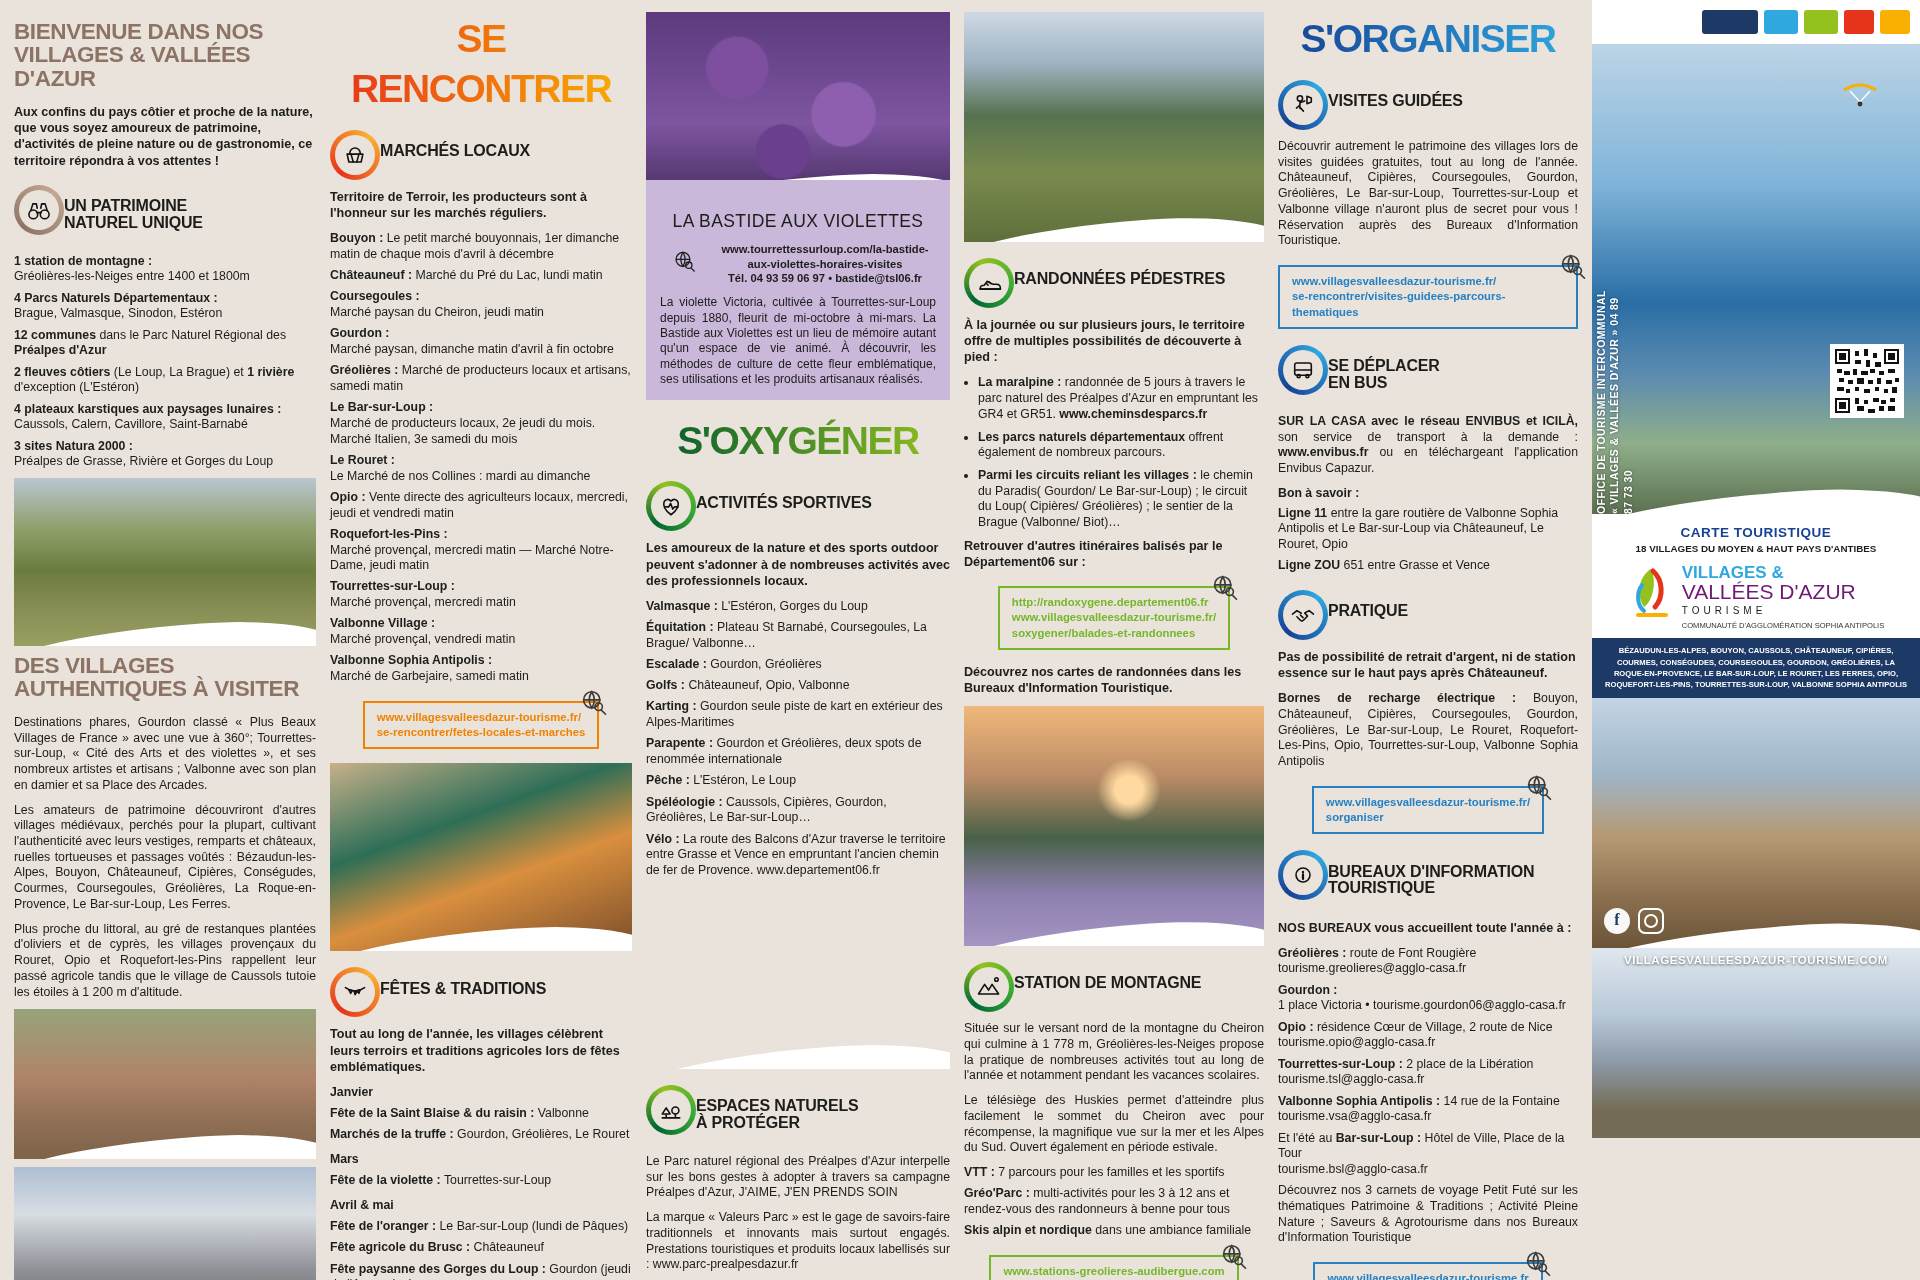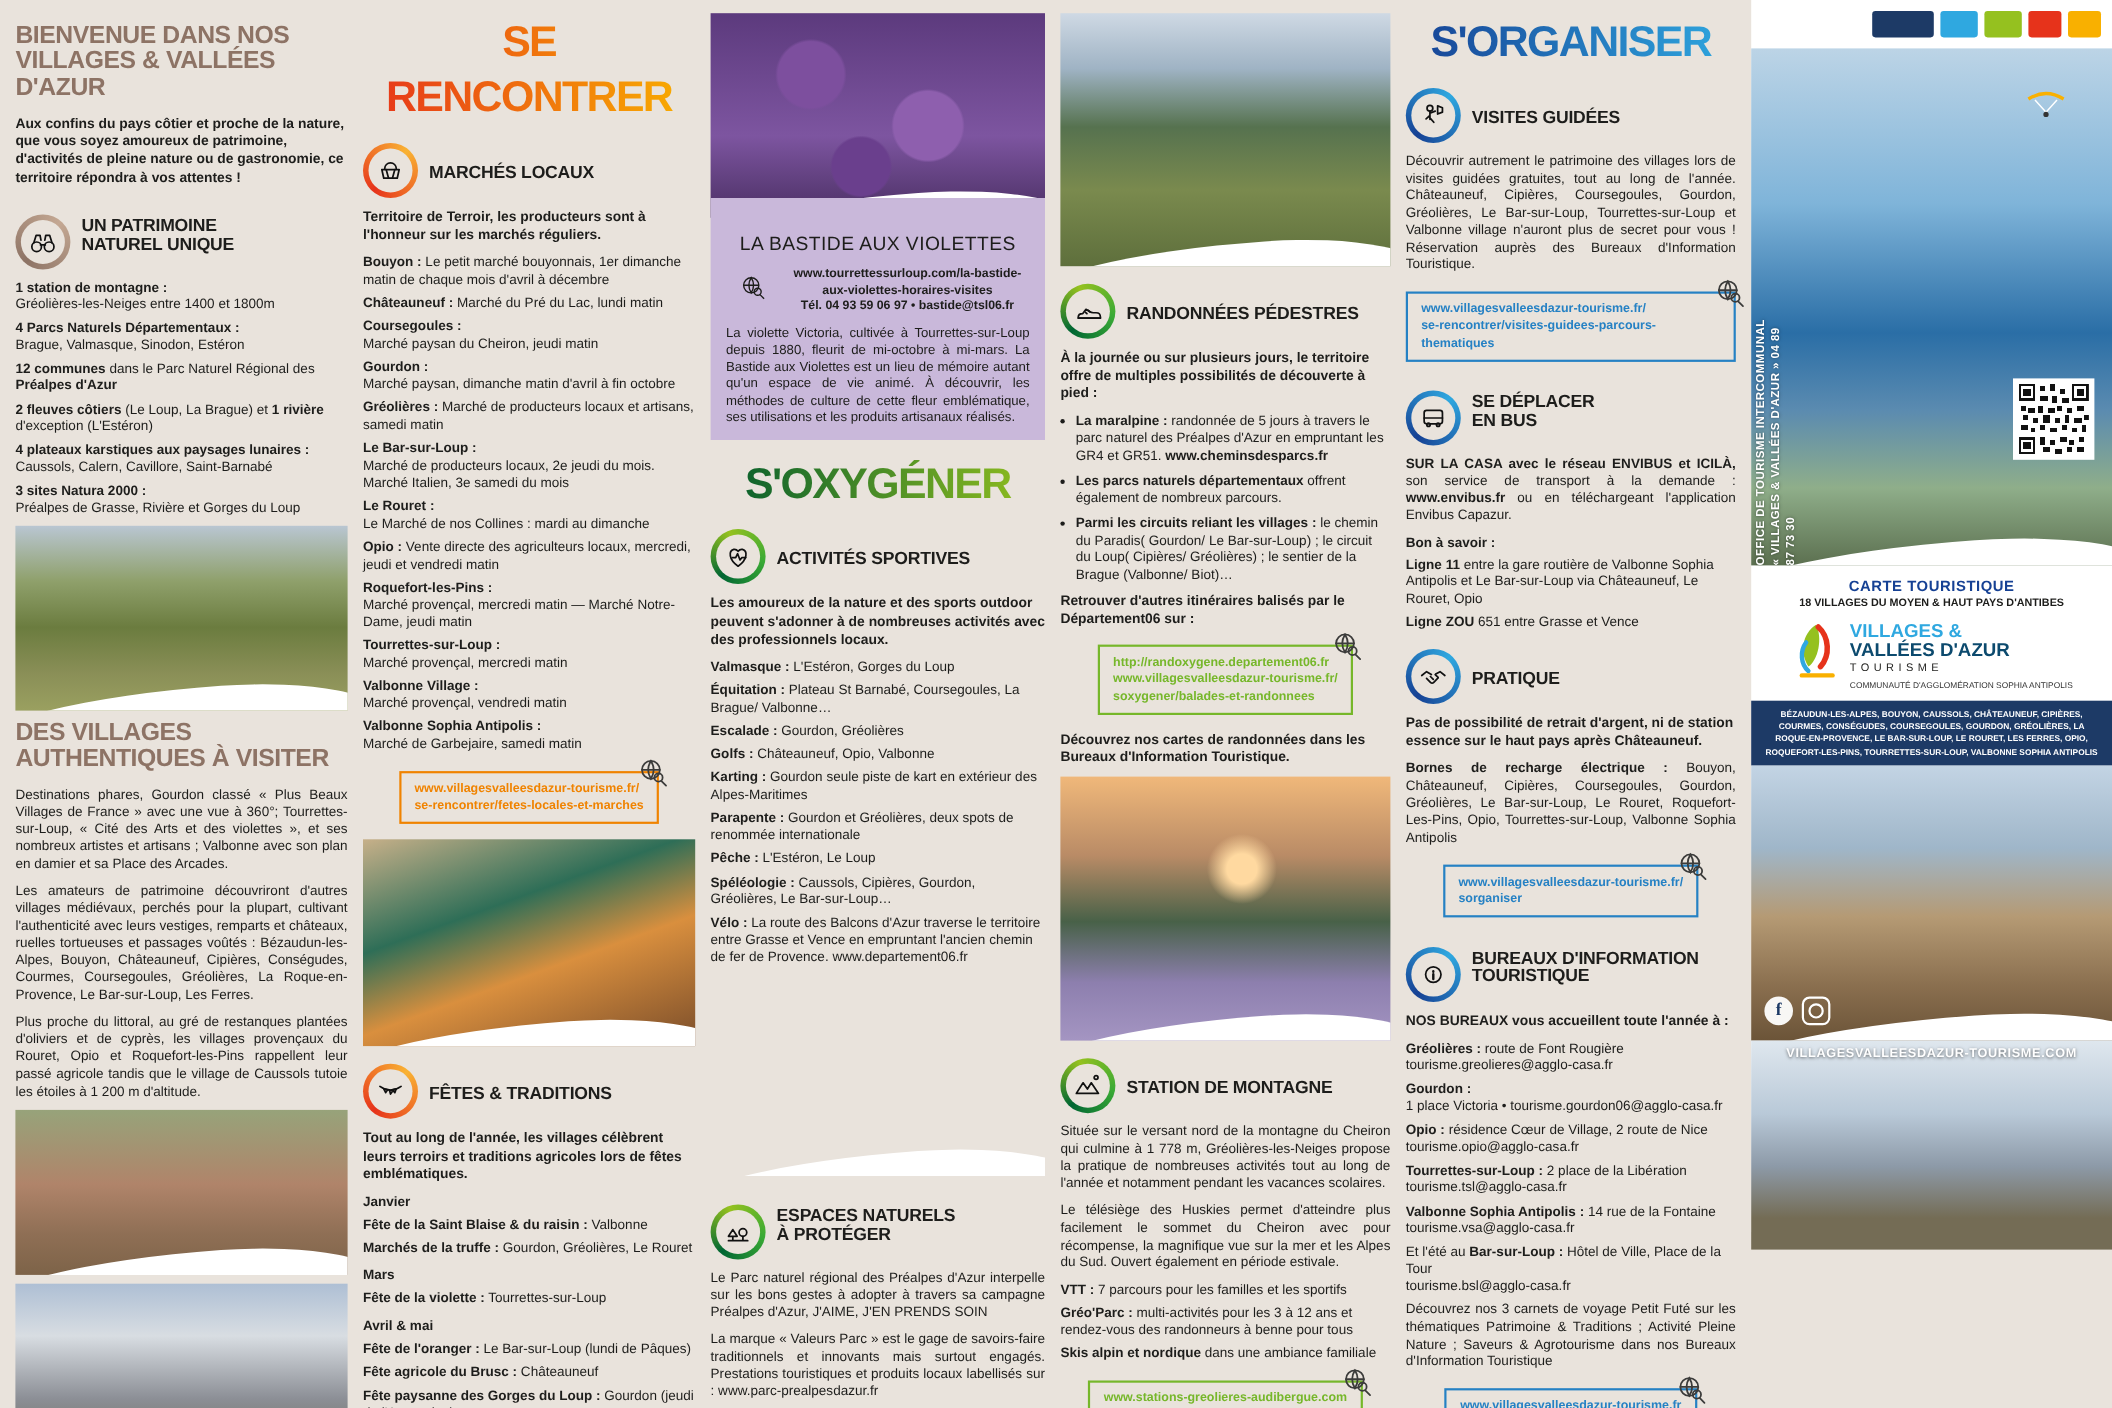--- a/index.html
+++ b/index.html
@@ -13,21 +13,21 @@
   
   .brown-title{font-weight:bold;color:#8d7365;font-size:22.5px;line-height:1.04;letter-spacing:-.4px;margin:8px 0 14px}
   .brown-title span{display:block}
   .intro{font-weight:bold;font-size:12.6px;margin:0 0 10px}
   .big-title{font-weight:bold;font-size:39px;letter-spacing:-1.5px;text-align:center;margin:2px 0 10px;
              -webkit-background-clip:text;background-clip:text;color:transparent}
   .t-orange{background-image:linear-gradient(90deg,#e6331b,#f9b000)}
   .t-green{background-image:linear-gradient(90deg,#00592e,#95c11f)}
   .t-blue{background-image:linear-gradient(90deg,#164194,#2fa8e0)}
 
-  .sec-head{display:flex;align-items:flex-end;gap:10px;margin:16px 0 9px}
+  .sec-head{display:flex;align-items:flex-start;gap:0;margin:16px 0 9px}
   .ring{width:50px;height:50px;border-radius:50%;position:relative;flex:0 0 auto;
         display:flex;align-items:center;justify-content:center}
   .ring::before{content:"";position:absolute;inset:5px;border-radius:50%;background:#e9e3dc}
   .ring svg{position:relative;width:28px;height:28px;stroke:#111;fill:none;stroke-width:3.6;
             stroke-linecap:round;stroke-linejoin:round}
   .r-brown{background:conic-gradient(from 220deg,#8d7365,#c4a893,#8d7365)}
   .r-orange{background:conic-gradient(from 220deg,#e6331b,#f9b233,#e6331b)}
   .r-green{background:conic-gradient(from 220deg,#006633,#95c11f,#3aaa35,#006633)}
   .r-blue{background:conic-gradient(from 220deg,#164194,#2fa8e0,#164194)}
   .sec-title{font-weight:bold;font-size:16px;line-height:1.05;letter-spacing:-.2px}
@@ -89,21 +89,21 @@
   .vtext{position:absolute;left:3px;top:240px;writing-mode:vertical-rl;transform:rotate(180deg);
          color:#fff;font-weight:bold;font-size:10.5px;letter-spacing:.4px;text-shadow:0 0 3px rgba(0,0,0,.5)}
   .qr{position:absolute;right:16px;top:300px;width:74px;height:74px;background:#fff;padding:5px;box-sizing:border-box}
   .qr svg{width:100%;height:100%}
   .paraglider{position:absolute;right:40px;top:36px}
   .carte{6px;text-align:center;padding:10px 8px 8px}
   .carte .l1{color:#164194;font-weight:bold;font-size:13.5px;letter-spacing:.5px}
   .carte .l2{font-weight:bold;font-size:9.8px;margin-top:2px}
   .brandrow{display:flex;align-items:center;justify-content:center;gap:8px;margin-top:8px;text-align:left}
   .brand .b1{color:#2fa8e0;font-weight:bold;font-size:17px;line-height:1}
-  .brand .b2{color:#0c4a6e;font-weight:bold;font-size:17px;line-height:1.05}
+  .brand .b2{color:#701a75;font-weight:normal;font-size:21px;line-height:1.05}
   .brand .b3{font-size:10px;letter-spacing:4px;margin-top:2px}
   .brand .b4{font-size:7.6px;line-height:1.25;margin-top:3px;color:#333}
   .vband{background:#1d3a66;color:#fff;font-weight:bold;font-size:7.6px;line-height:1.5;
          text-align:center;padding:7px 10px}
   .social{position:absolute;left:12px;bottom:14px;display:flex;gap:8px}
   .sic{width:26px;height:26px;border-radius:50%;background:rgba(255,255,255,.95);color:#1d3a66;
        display:flex;align-items:center;justify-content:center;font-weight:bold;font-size:16px;font-family:"Liberation Serif",serif}
   .sic.insta{border-radius:7px;background:transparent;border:2.5px solid #fff;color:#fff;box-sizing:border-box}
   .sic.insta::before{content:"";width:10px;height:10px;border:2.5px solid #fff;border-radius:50%}
   .siteband{position:absolute;left:0;right:0;bottom:170px;color:#fff;font-weight:bold;font-size:11.5px;

